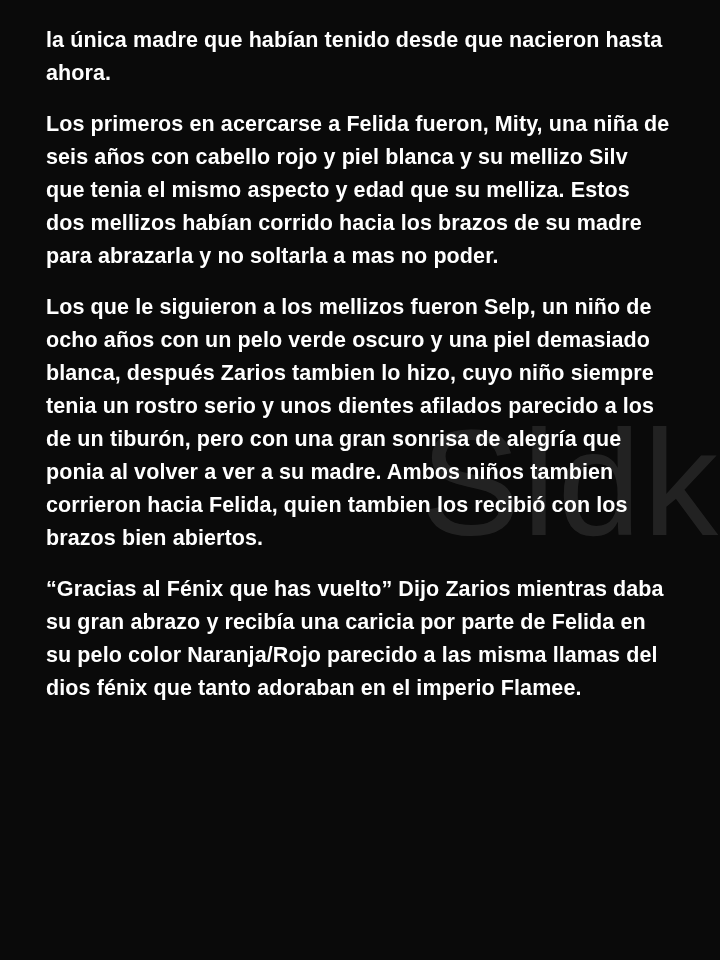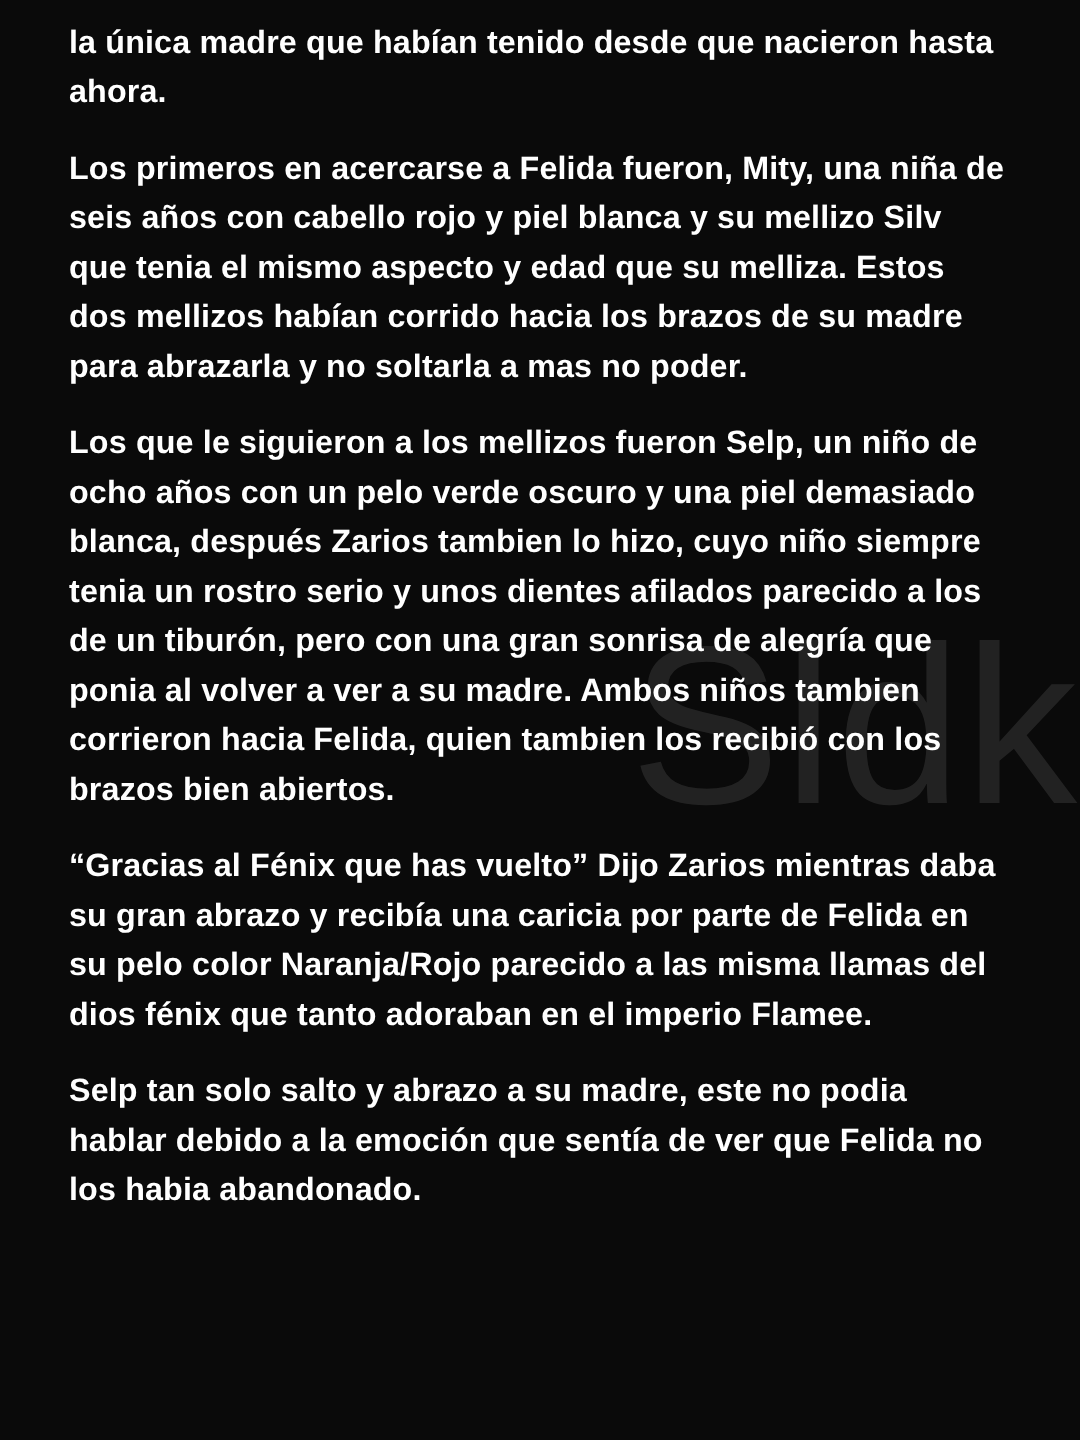--- a/index.html
+++ b/index.html
@@ -36,36 +36,35 @@
     z-index: 2;
     padding: 12px 48px 0 46px;
     box-sizing: border-box;
   }
   .para {
     color: #ffffff;
     font-family: "Liberation Sans", sans-serif;
     font-weight: bold;
     font-size: 21.5px;
     line-height: 33px;
-    margin: 0 0 18px 0;
+    margin: 12px 0 18px 0;
     text-align: left;
     letter-spacing: 0.1px;
   }
   .para:last-child {
     margin-bottom: 0;
   }
 </style>
 </head>
 <body>
 
 <div class="page">
 
   <div class="watermark">Sldk</div>
 
   <div class="content">
     <p class="para">la única madre que habían tenido desde que nacieron hasta ahora.</p>
     <p class="para">Los primeros en acercarse a Felida fueron, Mity, una niña de seis años con cabello rojo y piel blanca y su mellizo Silv que tenia el mismo aspecto y edad que su melliza. Estos dos mellizos habían corrido hacia los brazos de su madre para abrazarla y no soltarla a mas no poder.</p>
     <p class="para">Los que le siguieron a los mellizos fueron Selp, un niño de ocho años con un pelo verde oscuro y una piel demasiado blanca, después Zarios tambien lo hizo, cuyo niño siempre tenia un rostro serio y unos dientes afilados parecido a los de un tiburón, pero con una gran sonrisa de alegría que ponia al volver a ver a su madre. Ambos niños tambien corrieron hacia Felida, quien tambien los recibió con los brazos bien abiertos.</p>
     <p class="para">“Gracias al Fénix que has vuelto” Dijo Zarios mientras daba su gran abrazo y recibía una caricia por parte de Felida en su pelo color Naranja/Rojo parecido a las misma llamas del dios fénix que tanto adoraban en el imperio Flamee.</p>
-    <p class="para">Selp tan solo salto y abrazo a su madre, este no podia hablar debido a la emoción que sentía de ver que Felida no los habia abandonado.</p>
   </div>
 
 </div>
 
 </body></html>

